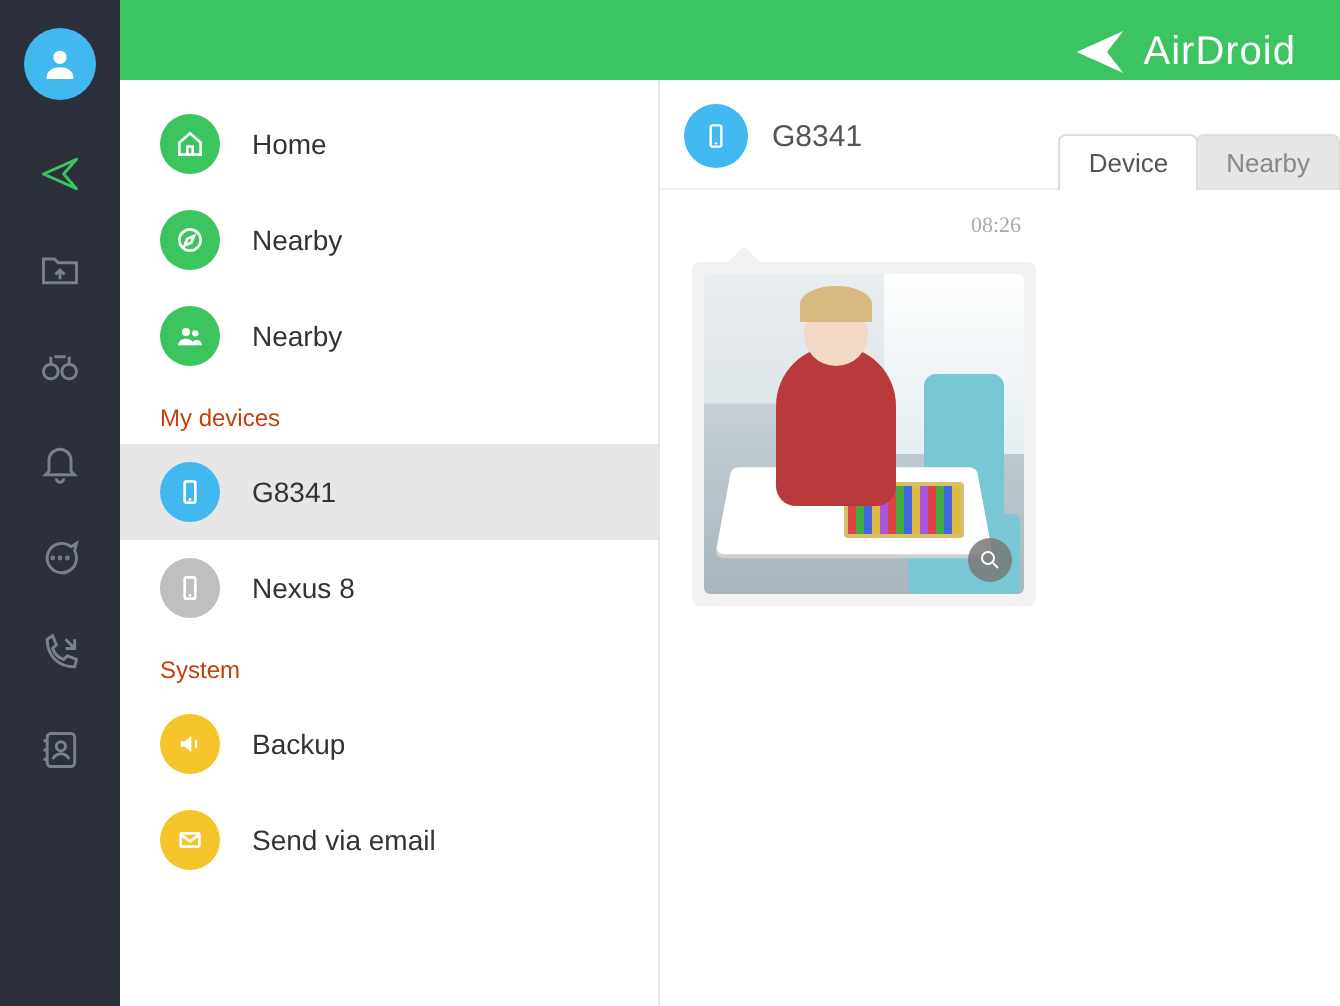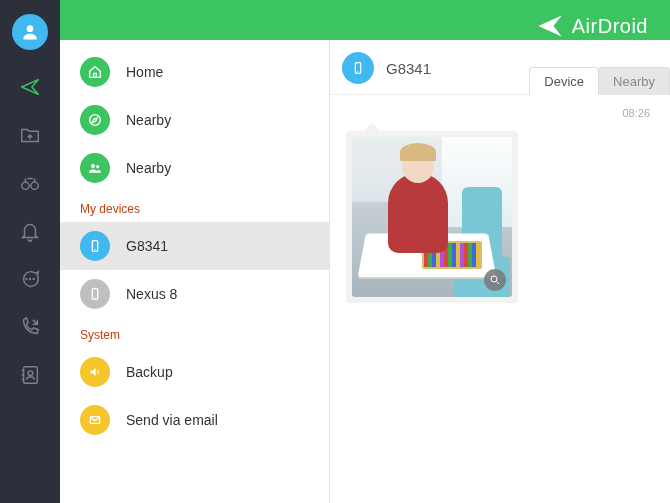--- a/index.html
+++ b/index.html
@@ -34,21 +34,21 @@
   .content { flex: 1; display: flex; flex-direction: column; }
   .content-header { display: flex; align-items: center; padding: 12px 0 10px 12px; border-bottom: 1px solid #eee; position: relative; }
   .dev-icon { width: 32px; height: 32px; border-radius: 50%; background: #42b8f1; display: flex; align-items: center; justify-content: center; margin-right: 12px; }
   .dev-icon svg { width: 16px; height: 16px; stroke: #fff; fill: none; stroke-width: 1.8; }
   .dev-title { font-size: 15px; color: #555; }
   .tabs { position: absolute; right: 0; bottom: -1px; display: flex; }
   .tab { padding: 6px 14px 6px; font-size: 13px; color: #888; background: #e6e6e6; border: 1px solid #ddd; border-bottom: none; border-radius: 4px 4px 0 0; cursor: pointer; margin-left: -1px; }
   .tab.active { background: #fff; color: #555; position: relative; z-index: 1; }
 
   .feed { flex: 1; padding: 12px 16px; overflow: auto; }
-  .timestamp { text-align: right; font-size: 11px; color: #aaa; margin-bottom: 12px; padding-right: 4px; }
+  .timestamp { text-align: center; font-size: 11px; color: #aaa; margin-bottom: 12px; padding-right: 4px; font-family: Liberation Serif, serif; }
   .bubble { display: inline-block; background: #f2f2f2; padding: 6px; border-radius: 4px; position: relative; }
   .bubble::before { content: ""; position: absolute; top: -8px; left: 18px; border: 8px solid transparent; border-bottom-color: #f2f2f2; border-top: none; }
   .photo { width: 160px; height: 160px; border-radius: 3px; position: relative; overflow: hidden; }
   .photo-bg {
     width: 100%; height: 100%;
     background:
       radial-gradient(circle at 45% 30%, #f7e6d8 0%, #f7e6d8 10%, transparent 11%),
       linear-gradient(180deg, #e9eef0 0%, #dfe6ea 40%, #c6d0d6 41%, #a8b5bd 100%);
     position: relative;
   }

